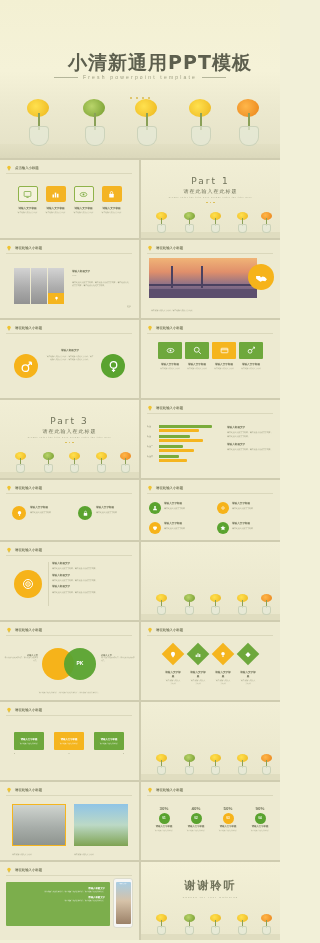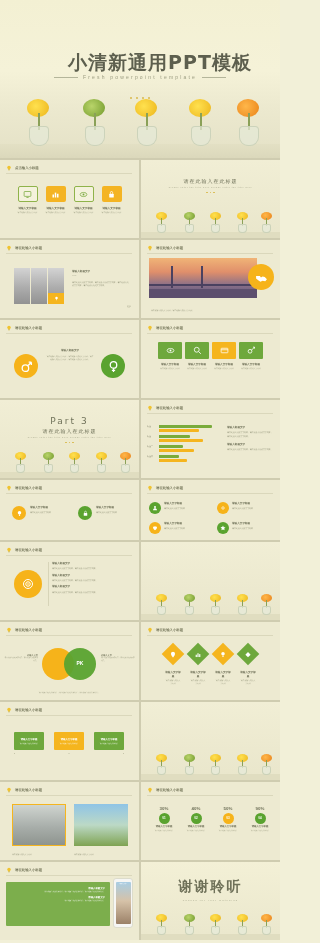--- a/index.html
+++ b/index.html
@@ -215,20 +215,21 @@
           </div>
         <div class="cap">
             <div class="t">请输入文字标题</div>
             <div class="d">请在此输入您的文字内容</div>
           </div>
       </div>
     </div>
 
     <div class="slide" style="background:linear-gradient(180deg,#f1eed5,#e9e6cb)">
       <div class="center-title" style="top:16px">
+        <div class="part">Part 1</div>
         <div class="part-sub">请在此输入在此标题</div>
         <div class="part-eng">Please enter the title here Please enter the title here</div>
         <div class="part-dots"><span></span><span></span><span></span></div>
       </div>
       <div class="mini-vases">
         <div class="mini-shelf"></div>
         <div class="mv" style="left:12px">
             <div class="bl b-yellow"></div>
             <div class="s"></div>
             <div class="g"></div>
@@ -822,21 +823,21 @@
       </div>
       <div class="phone" style="right:6px;top:16px;width:20px;height:50px">
         <div class="scr img-pier">
           <div style="position:absolute;top:1px;left:0;width:100%;text-align:center;font-size:1.4px;color:#fff">请输入文字</div>
         </div>
       </div>
     </div>
 
     <div class="slide" style="background:linear-gradient(180deg,#f3f0d6,#eae7cc)">
       <div class="center-title" style="top:16px">
-        <div style="font-size:14px;color:#6f7159;font-weight:bold;letter-spacing:2px">谢谢聆听</div>
+        <div style="font-size:11px;color:#6f7159;font-weight:bold;letter-spacing:2px">谢谢聆听</div>
         <div style="font-size:2.4px;color:#a3a489;margin-top:3px;letter-spacing:1.2px">Thanks for your watching</div>
       </div>
       <div class="mini-vases">
         <div class="mini-shelf"></div>
         <div class="mv" style="left:12px">
             <div class="bl b-yellow"></div>
             <div class="s"></div>
             <div class="g"></div>
           </div>
         <div class="mv" style="left:40px">

